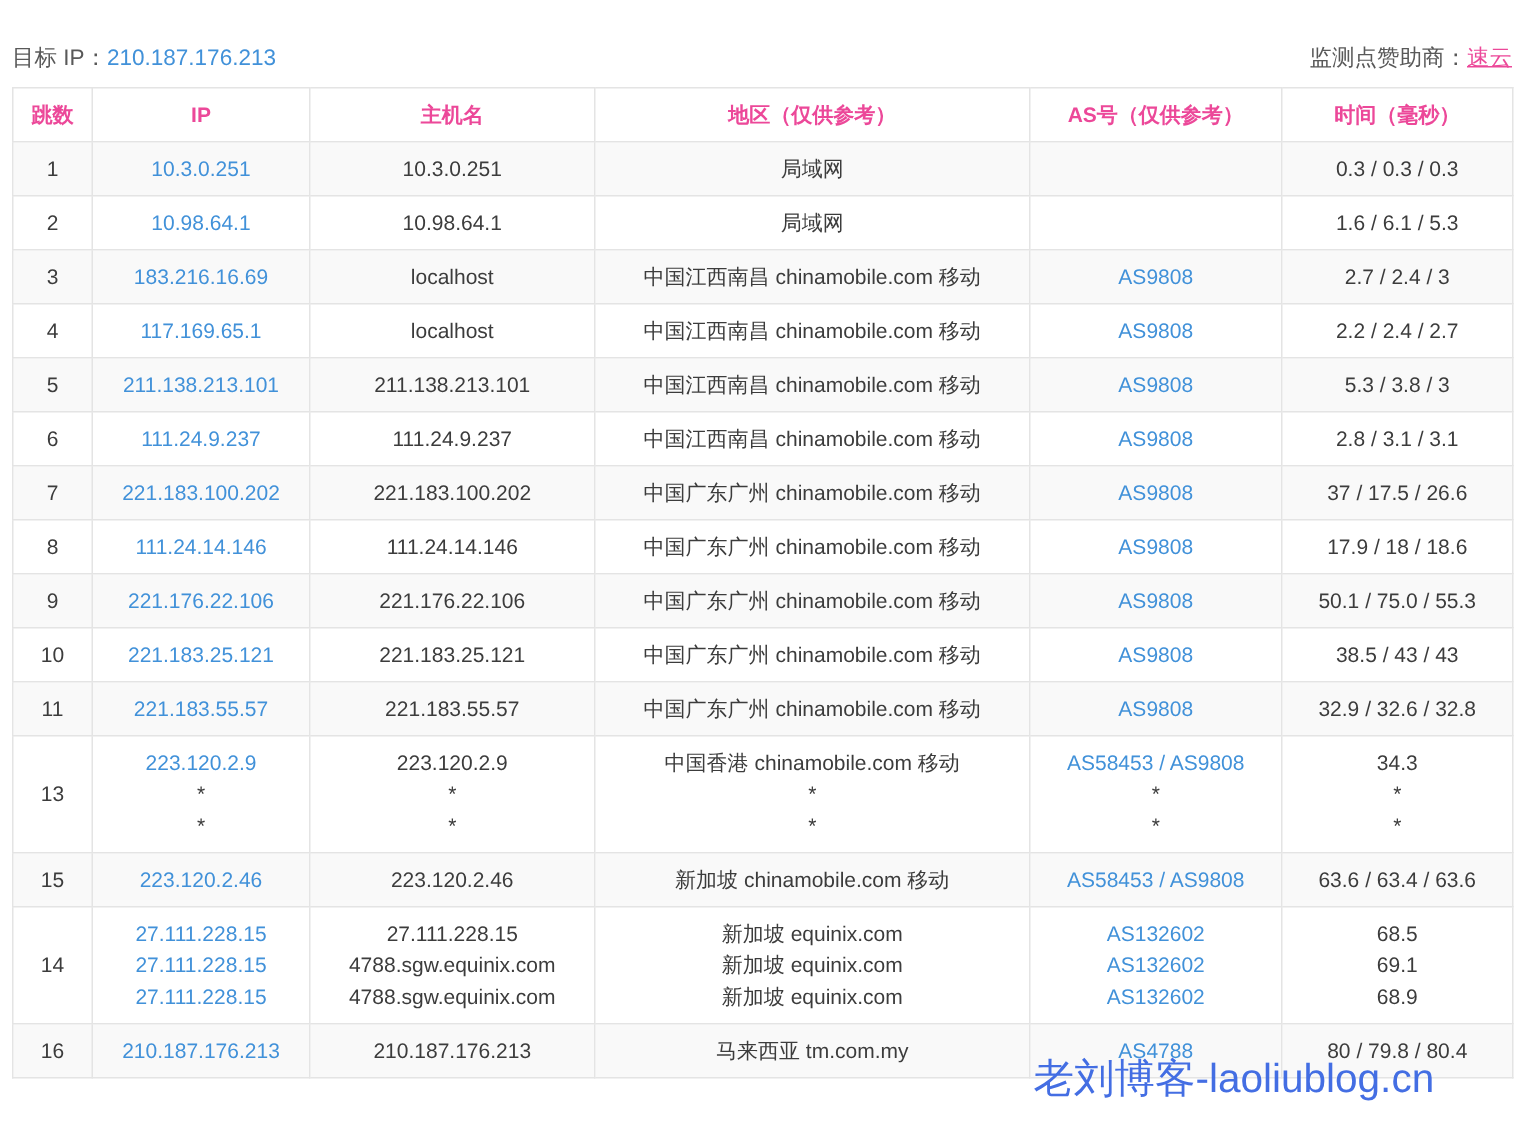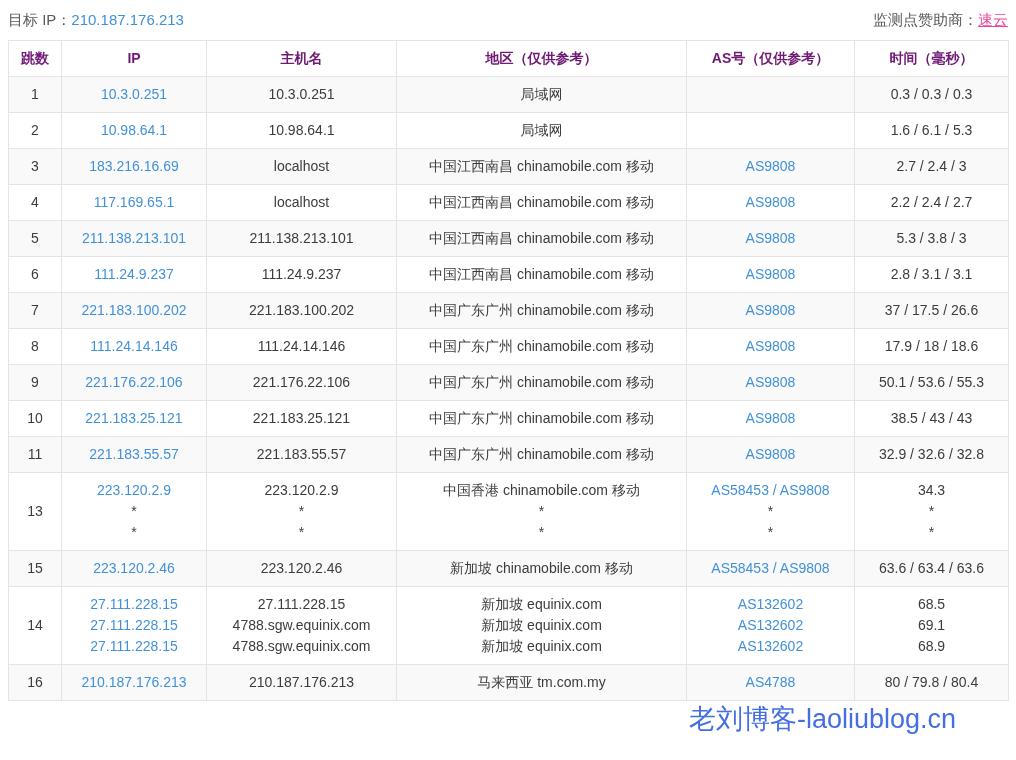--- a/index.html
+++ b/index.html
@@ -4,33 +4,33 @@
 <style>
   * { box-sizing: border-box; }
   html, body { margin: 0; padding: 0; background: #ffffff; }
   body {
     width: 1016px; height: 760px; position: relative; overflow: hidden;
     font-family: "Liberation Sans", "DejaVu Sans", sans-serif;
     padding: 8px;
   }
   .topbar {
     display: flex; justify-content: space-between; align-items: center;
-    font-size: 15px; color: #595959; margin: 2px 0 9px 0; height: 21px;
+    font-size: 15px; color: #595959; margin: 20px 0 9px 0; height: 21px;
   }
   .lnk { color: #4191d9; text-decoration: none; cursor: pointer; }
   .sponsor-lnk { color: #ec4899; text-decoration: underline; cursor: pointer; }
   table.trace {
     width: 1000px; border-collapse: collapse; table-layout: fixed;
   }
   .trace th, .trace td {
     border: 1px solid #e4e4e4; text-align: center; vertical-align: middle;
     font-size: 14px; color: #3c3c3c; padding: 7px 4px; line-height: 21px;
     overflow: hidden; white-space: nowrap;
   }
-  .trace th { font-weight: bold; color: #701a75; background: #ffffff; }
+  .trace th { font-weight: bold; color: #ec4899; background: #ffffff; }
   .trace tbody tr:nth-child(odd) { background: #f9f9f9; }
   .trace tbody tr:nth-child(even) { background: #ffffff; }
   .cell-line { display: block; }
   .watermark {
     position: absolute; top: 701px; left: 689px;
     font-size: 27px; font-weight: normal; color: #3a67e2;
     white-space: nowrap; letter-spacing: 0px; pointer-events: none;
     opacity: 0.95; z-index: 5;
   }
 </style>
@@ -232,21 +232,21 @@
         <td>
           <span class="cell-line">221.176.22.106</span>
         </td>
         <td>
           <span class="cell-line">中国广东广州 chinamobile.com 移动</span>
         </td>
         <td>
           <a class="cell-line lnk">AS9808</a>
         </td>
         <td>
-          <span class="cell-line">50.1 / 53.6 / 55.3</span>
+          <span class="cell-line">50.1 / 75.0 / 55.3</span>
         </td>
       </tr>
       <tr>
         <td>
           <span class="cell-line">10</span>
         </td>
         <td>
           <a class="cell-line lnk">221.183.25.121</a>
         </td>
         <td>

